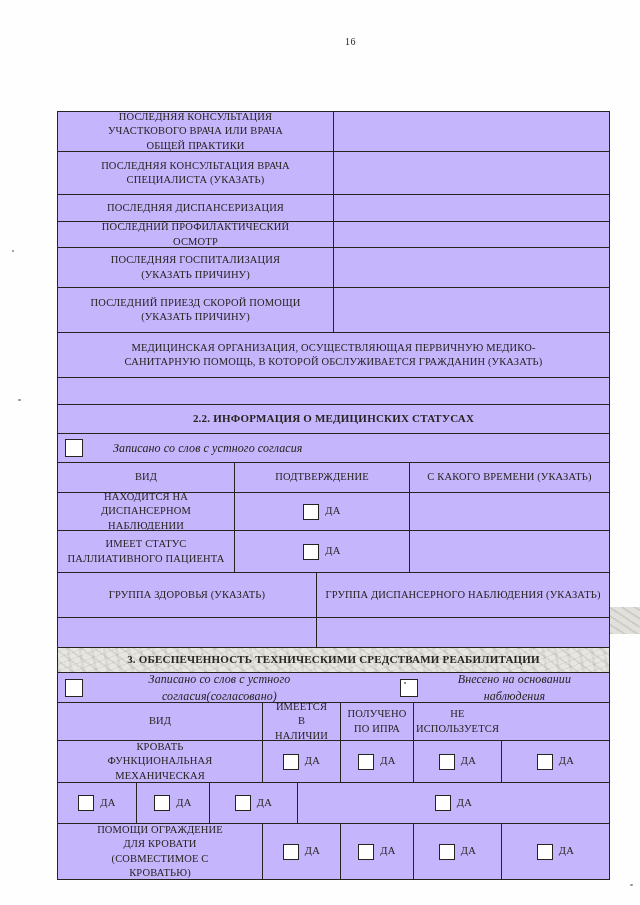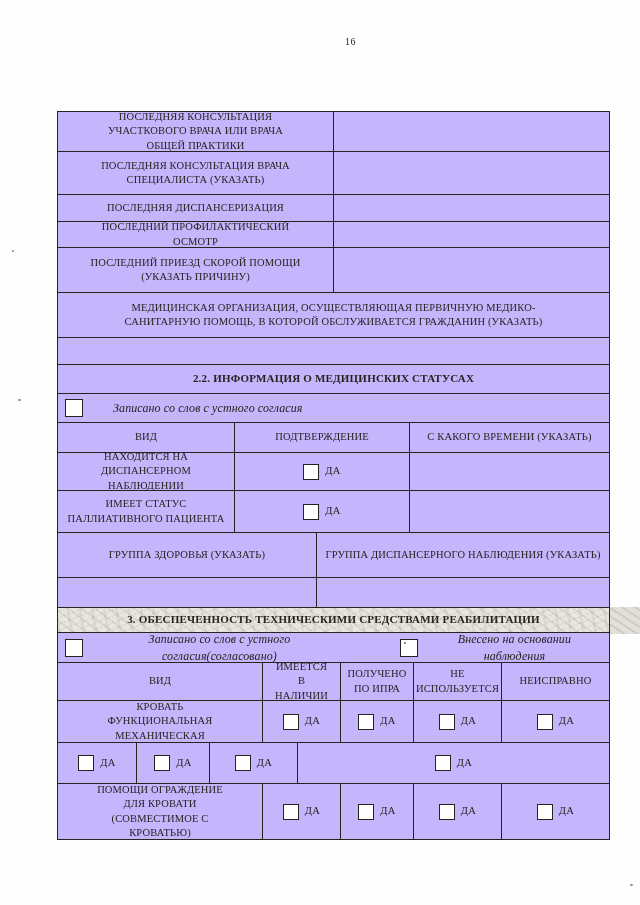--- a/index.html
+++ b/index.html
@@ -98,20 +98,24 @@
     <div class="c t1c2"></div>
   </div>
   <div class="row h27">
     <div class="c t1c1 label-pad">ПОСЛЕДНЯЯ ДИСПАНСЕРИЗАЦИЯ</div>
     <div class="c t1c2"></div>
   </div>
   <div class="row h26">
     <div class="c t1c1 label-pad">ПОСЛЕДНИЙ ПРОФИЛАКТИЧЕСКИЙ ОСМОТР</div>
     <div class="c t1c2"></div>
   </div>
+  <div class="row h40">
+    <div class="c t1c1 label-pad">ПОСЛЕДНЯЯ ГОСПИТАЛИЗАЦИЯ (УКАЗАТЬ ПРИЧИНУ)</div>
+    <div class="c t1c2"></div>
+  </div>
   <div class="row h45">
     <div class="c t1c1 label-pad">ПОСЛЕДНИЙ ПРИЕЗД СКОРОЙ ПОМОЩИ (УКАЗАТЬ ПРИЧИНУ)</div>
     <div class="c t1c2"></div>
   </div>
 
   <div class="row h45">
     <div class="c full org-cell">
       <span>МЕДИЦИНСКАЯ ОРГАНИЗАЦИЯ, ОСУЩЕСТВЛЯЮЩАЯ ПЕРВИЧНУЮ МЕДИКО-САНИТАРНУЮ ПОМОЩЬ, В КОТОРОЙ ОБСЛУЖИВАЕТСЯ ГРАЖДАНИН (УКАЗАТЬ)</span>
     </div>
   </div>
@@ -177,21 +181,20 @@
       <span class="cb cb-lg cb-dot consent2-box" style="margin-left:44px"></span>
       <span class="txt">Внесено на основании наблюдения</span>
     </div>
   </div>
 
   <div class="row h38">
     <div class="c t3c1">ВИД</div>
     <div class="c t3c2">ИМЕЕТСЯ В НАЛИЧИИ</div>
     <div class="c t3c3">ПОЛУЧЕНО ПО ИПРА</div>
     <div class="c t3c4">НЕ ИСПОЛЬЗУЕТСЯ</div>
-    <div class="c t3c5">НЕИСПРАВНО</div>
   </div>
 
   <div class="row h42">
     <div class="c t3c1 label-pad">КРОВАТЬ ФУНКЦИОНАЛЬНАЯ МЕХАНИЧЕСКАЯ</div>
     <div class="c t3c2">
       <span class="yes-pair">
           <span class="cb"></span>
           <span class="yes">ДА</span>
         </span>
     </div>

